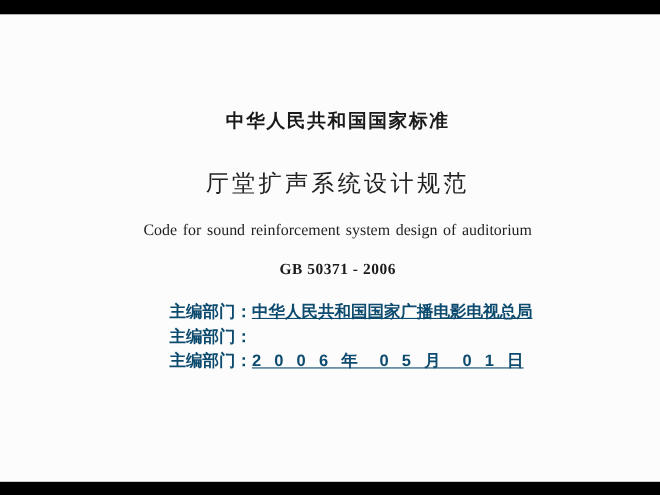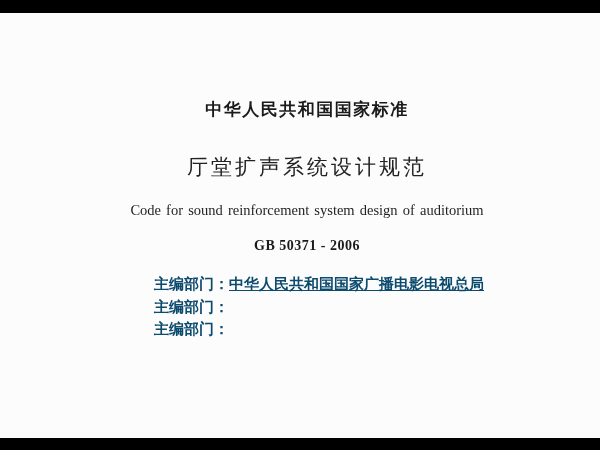--- a/index.html
+++ b/index.html
@@ -121,18 +121,19 @@
   <div class="dept-block">
     <div class="dept-line">
       <span class="dept-label">主编部门：</span>
       <span class="dept-value">中华人民共和国国家广播电影电视总局</span>
     </div>
     <div class="dept-line">
       <span class="dept-label">主编部门：</span>
     </div>
     <div class="dept-line">
       <span class="dept-label">主编部门：</span>
+      <span class="dept-value justify">2 0 0 6 年 0 5 月 0 1 日</span>
     </div>
   </div>
 
   <div class="letterbox bottom"></div>
 
 </div>
 
 </body></html>

